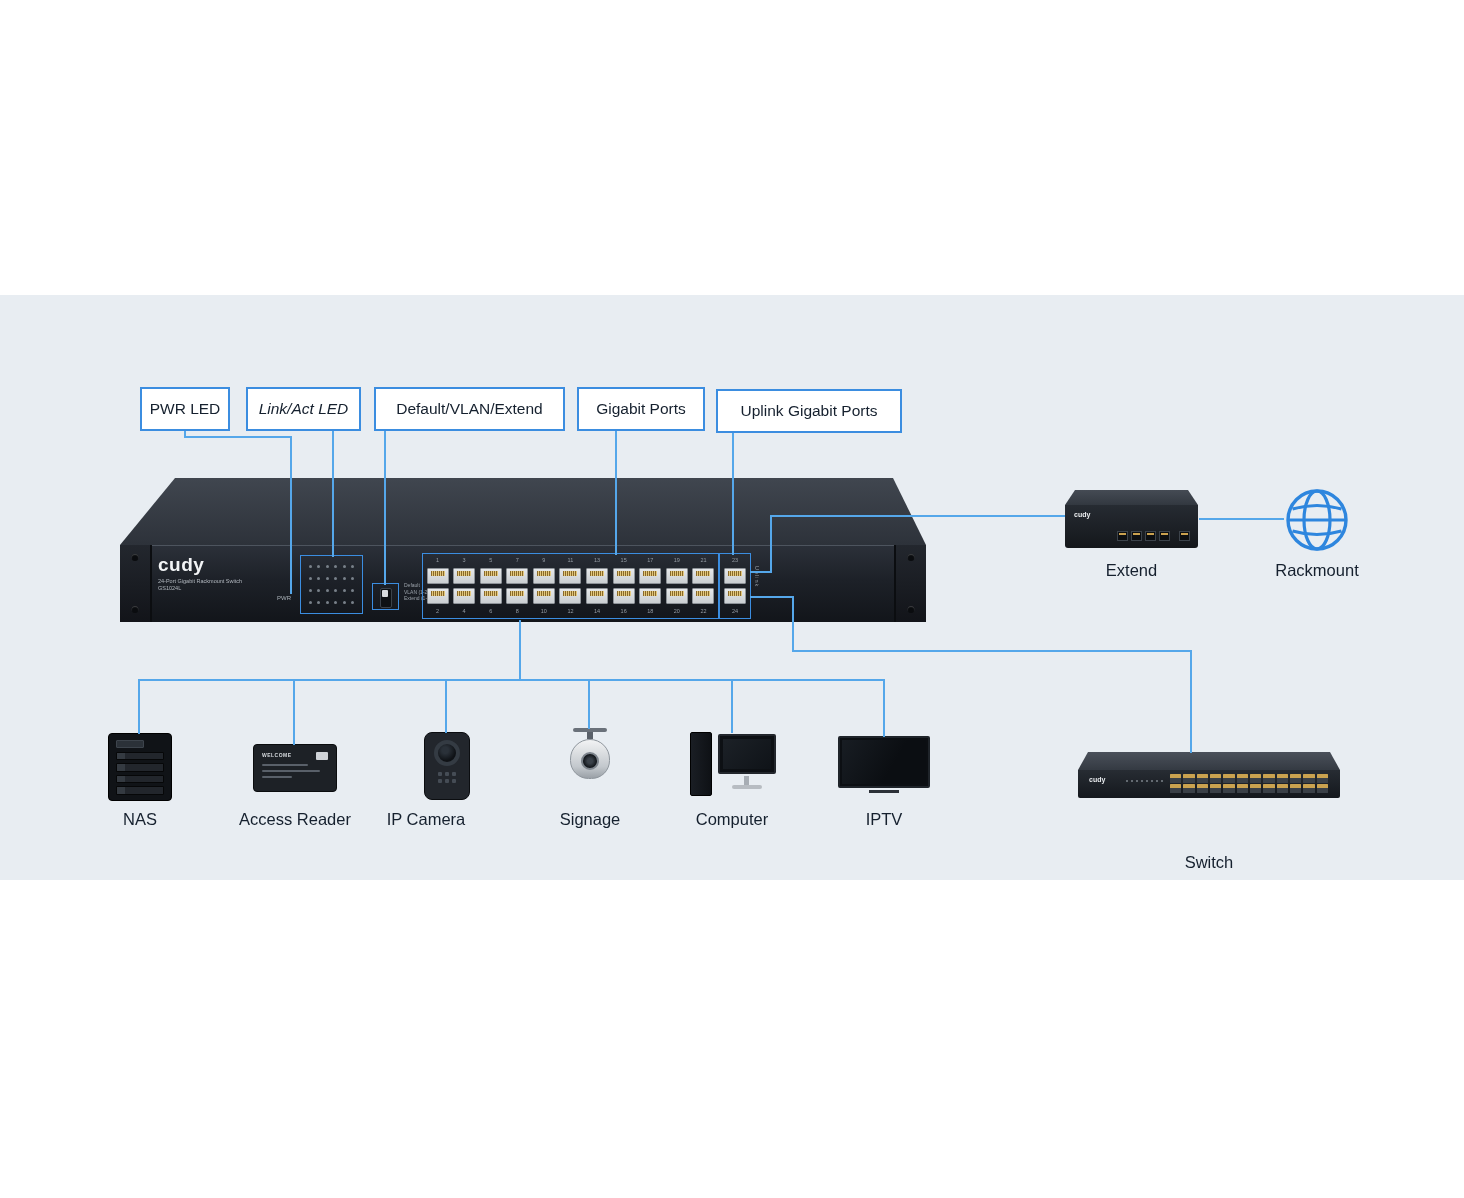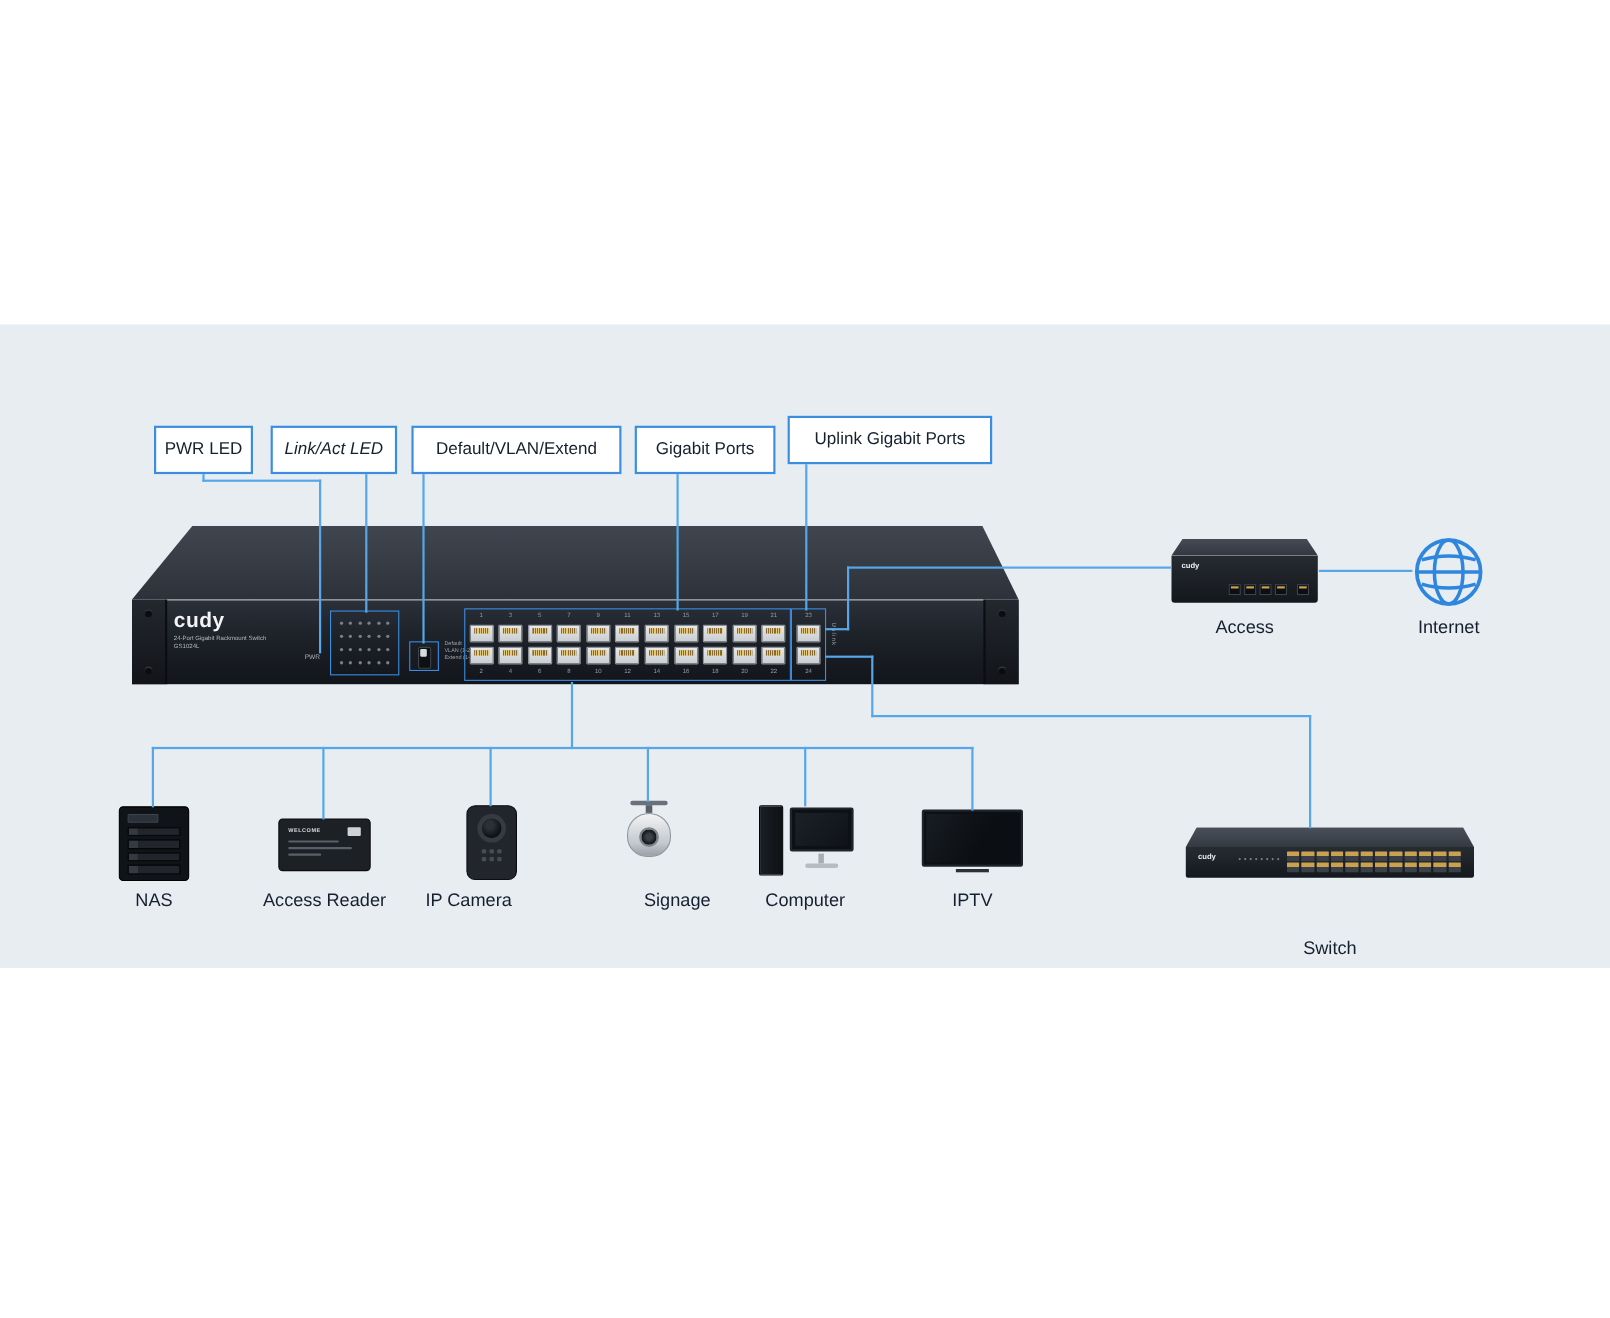--- a/index.html
+++ b/index.html
@@ -323,30 +323,30 @@
       <div class="router-brand">cudy</div>
       <div class="router-ports">
         <div class="rport"></div>
         <div class="rport"></div>
         <div class="rport"></div>
         <div class="rport"></div>
         <div class="rport sep"></div>
       </div>
     </div>
   </div>
-  <div class="dev-label" style="left:1065px;top:561px;width:133px;">Access</div>
+  <div class="dev-label" style="left:1065px;top:561px;width:133px;">Extend</div>
 
   <svg class="globe" width="66" height="66" viewBox="0 0 66 66">
     <circle cx="33" cy="33" r="29" fill="none" stroke="currentColor" stroke-width="3.4"></circle>
     <ellipse cx="33" cy="33" rx="13" ry="29" fill="none" stroke="currentColor" stroke-width="3.2"></ellipse>
     <line x1="4" y1="33" x2="62" y2="33" stroke="currentColor" stroke-width="3.2"></line>
     <path d="M8.5,22 Q33,15 57.5,22" fill="none" stroke="currentColor" stroke-width="3.2"></path>
     <path d="M8.5,44 Q33,51 57.5,44" fill="none" stroke="currentColor" stroke-width="3.2"></path>
   </svg>
-  <div class="dev-label" style="left:1270px;top:561px;width:94px;">Internet</div>
+  <div class="dev-label" style="left:1270px;top:561px;width:94px;">Rackmount</div>
 
   <div class="nas">
     <div class="nas-screen"></div>
     <div class="nas-bay"></div>
     <div class="nas-bay"></div>
     <div class="nas-bay"></div>
     <div class="nas-bay"></div>
   </div>
   <div class="dev-label" style="left:100px;top:810px;width:80px;">NAS</div>
 
@@ -373,21 +373,21 @@
     </div>
   </div>
   <div class="dev-label" style="left:369px;top:810px;width:114px;">IP Camera</div>
 
   <div class="dome">
     <div class="dome-bar"></div>
     <div class="dome-stem"></div>
     <div class="dome-body"></div>
     <div class="dome-lens"></div>
   </div>
-  <div class="dev-label" style="left:534px;top:810px;width:112px;text-align:right;">Signage</div>
+  <div class="dev-label" style="left:534px;top:810px;width:112px;">Signage</div>
 
   <div class="pc">
     <div class="pc-tower"></div>
     <div class="pc-mon">
       <div class="pc-screen"></div>
     </div>
     <div class="pc-neck"></div>
     <div class="pc-base"></div>
   </div>
   <div class="dev-label" style="left:676px;top:810px;width:112px;">Computer</div>
@@ -467,14 +467,14 @@
   <div class="ln" style="left:293px;top:679px;width:2px;height:66px;"></div>
   <div class="ln" style="left:445px;top:679px;width:2px;height:54px;"></div>
   <div class="ln" style="left:588px;top:679px;width:2px;height:50px;"></div>
   <div class="ln" style="left:731px;top:679px;width:2px;height:54px;"></div>
   <div class="ln" style="left:883px;top:679px;width:2px;height:58px;"></div>
 
   <div class="callout" style="left:140px;top:387px;width:90px;">PWR LED</div>
   <div class="callout" style="left:246px;top:387px;width:115px;font-style:italic;">Link/Act LED</div>
   <div class="callout" style="left:374px;top:387px;width:191px;">Default/VLAN/Extend</div>
   <div class="callout" style="left:577px;top:387px;width:128px;">Gigabit Ports</div>
-  <div class="callout" style="left:716px;top:378px;width:186px;">Uplink Gigabit Ports</div>
+  <div class="callout" style="left:716px;top:389px;width:186px;">Uplink Gigabit Ports</div>
 </div>
 
 </body></html>

